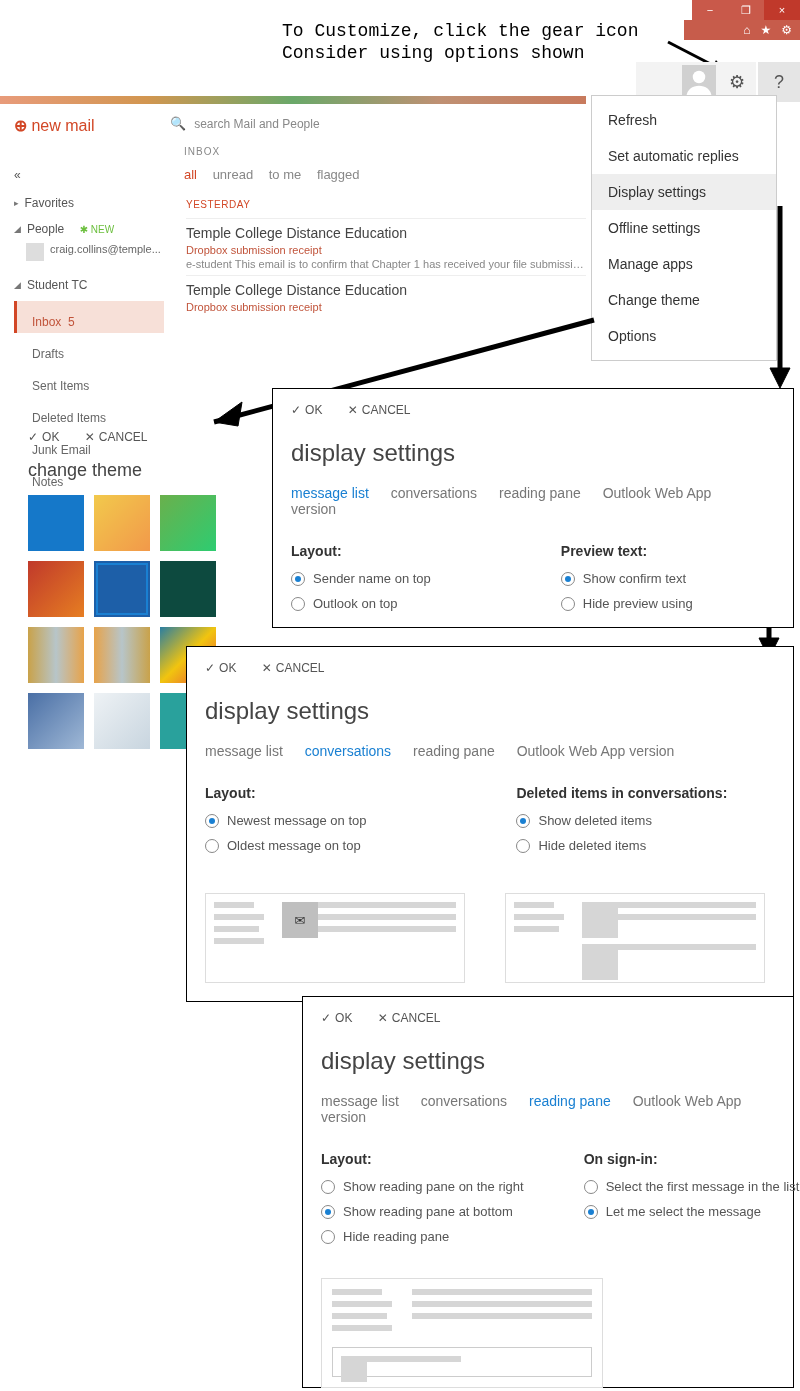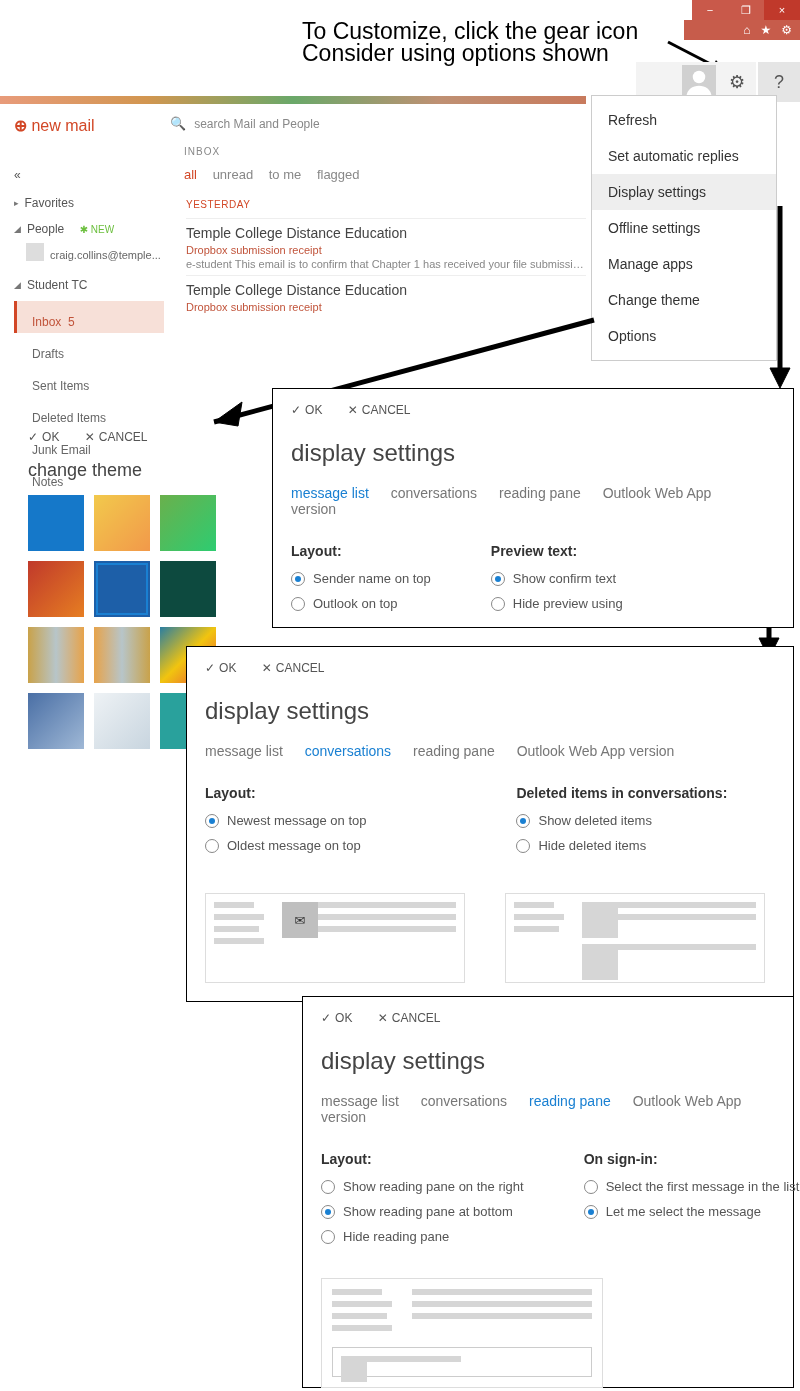--- a/index.html
+++ b/index.html
@@ -4,37 +4,37 @@
 <style>
   html,body{margin:0;padding:0;font-family:"Segoe UI",Arial,sans-serif;font-size:13px;color:#333;background:#fff;width:800px}
   .canvas{position:relative;width:800px;height:1391px;overflow:hidden}
   
   .winbar{position:absolute;top:0;right:0;height:20px;display:flex}
   .winbtn{width:36px;height:20px;display:flex;align-items:center;justify-content:center;font-size:11px;color:#fff}
   .winbtn.red{background:#c0392b}
   .winbtn.orange{background:#c9594a}
   .icontray{position:absolute;top:20px;right:0;height:20px;width:108px;background:#c75c4b;display:flex;align-items:center;justify-content:flex-end;gap:10px;padding-right:8px;color:#fff;font-size:12px}
   
-  .anno{position:absolute;left:302px;top:20px;font-family:Liberation Sans, sans-serif;font-size:23px;color:#000;line-height:22px}
+  .anno{position:absolute;left:282px;top:20px;font-family:Liberation Mono, monospace;font-size:18px;color:#000;line-height:22px}
   .arrow-gear{position:absolute;left:666px;top:36px}
   
   .headerstrip{position:absolute;left:0;top:96px;width:586px;height:8px;background:linear-gradient(90deg,#e89b7a,#d29650,#6aa869,#bf9073,#c87a5d)}
   .topgear{position:absolute;right:44px;top:62px;width:116px;height:40px;display:flex;align-items:center;justify-content:flex-end;gap:6px;background:#f3f3f3;padding-right:4px}
   .avatar{width:34px;height:34px;background:#d0d0d0;display:flex;align-items:center;justify-content:center}
   .avatar svg{width:30px;height:30px;fill:#fff}
   .gearbtn,.helpbtn{width:30px;height:34px;display:flex;align-items:center;justify-content:center;font-size:18px;color:#555}
   .helpbtn{background:#e5e5e5;width:42px;height:40px}
   
   .newmail{position:absolute;left:14px;top:116px;color:#d24726;font-size:16px}
   .newmail .plus{font-weight:bold;margin-right:4px}
   .leftnav{position:absolute;left:14px;top:165px;width:150px;font-size:12px;color:#555}
   .leftnav .row{padding:3px 0;display:flex;align-items:center;gap:6px}
   .chev{font-size:9px;color:#777}
   .newbadge{color:#6cbf3e;font-size:10px}
-  .personrow{padding:4px 0 4px 12px;display:flex;align-items:flex-end;gap:6px;color:#666;font-size:11px}
+  .personrow{padding:4px 0 4px 12px;display:flex;align-items:flex-start;gap:6px;color:#666;font-size:11px}
   .miniav{width:18px;height:18px;background:#ddd}
   .folders{margin-top:6px}
   .folders .frow{padding:14px 6px 4px 18px;font-size:12px;color:#666}
   .folders .frow.sel{background:#f7e0d8;color:#c1543b;border-left:3px solid #d24726;padding-left:15px}
   .folders .frow.sel .cnt{color:#c1543b}
   
   .searchrow{position:absolute;left:170px;top:116px;width:410px;color:#888}
   .searchrow .mag{margin-right:8px}
   .inboxlbl{position:absolute;left:184px;top:146px;font-size:10px;letter-spacing:1px;color:#888}
   .filters{position:absolute;left:184px;top:167px;font-size:13px;color:#888}
@@ -239,21 +239,21 @@
         <h3>Layout:</h3>
         <div class="opt">
             <span class="radio on"></span>
             <span>Sender name on top</span>
           </div>
         <div class="opt">
             <span class="radio"></span>
             <span>Outlook on top</span>
           </div>
       </div>
-      <div class="sec" style="">
+      <div class="sec" style="margin-left:70px">
         <h3>Preview text:</h3>
         <div class="opt">
             <span class="radio on"></span>
             <span>Show confirm text</span>
           </div>
         <div class="opt">
             <span class="radio"></span>
             <span>Hide preview using</span>
           </div>
       </div>

